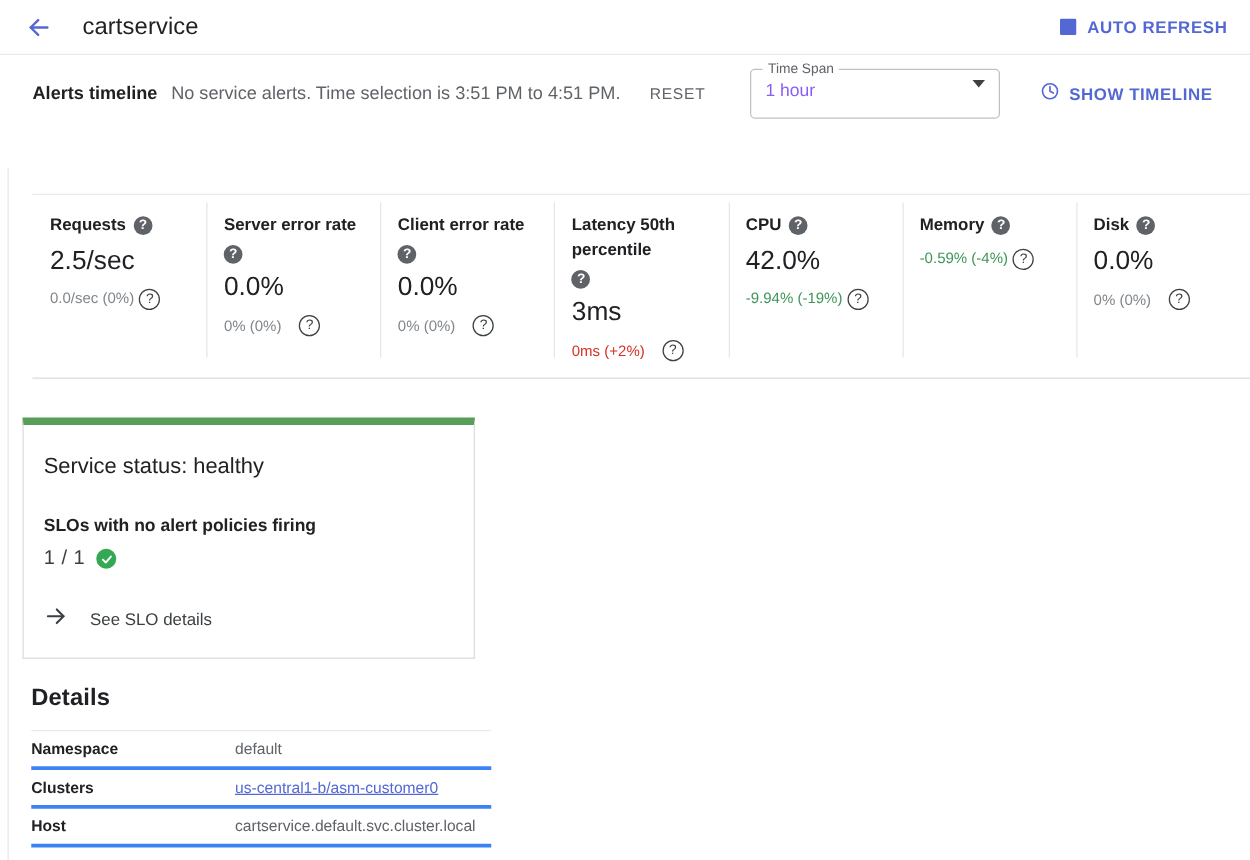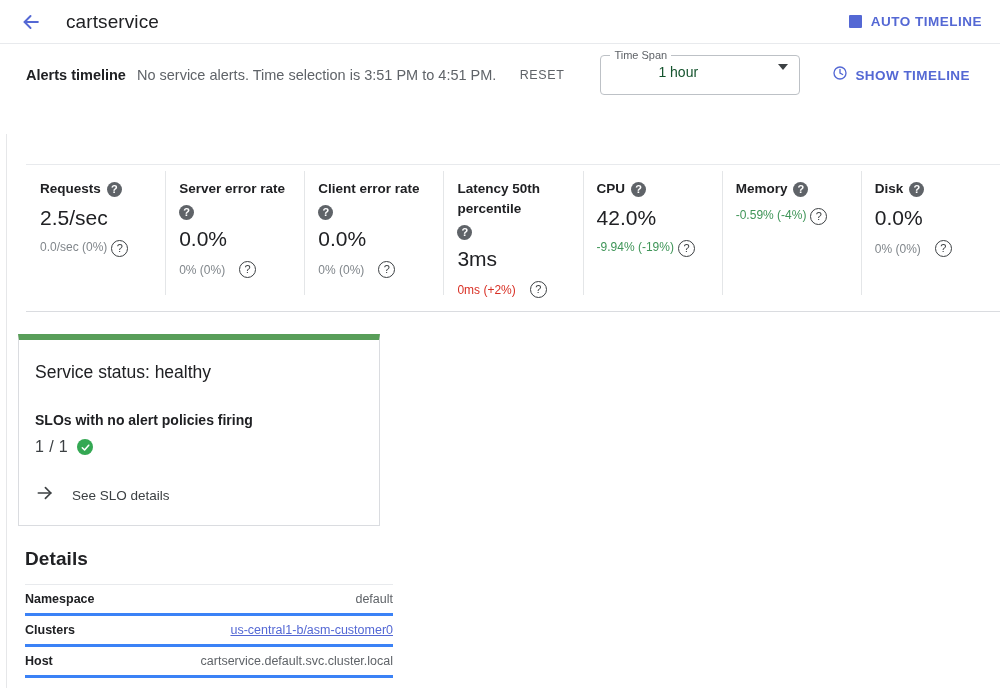--- a/index.html
+++ b/index.html
@@ -65,21 +65,21 @@
     border: 1px solid #bdc1c6; border-radius: 4px;
     margin-left: 28px;
     display: flex; align-items: flex-start; padding: 8px 11px;
     cursor: pointer; background: #fff;
   }
   .timespan-legend {
     position: absolute; top: -7px; left: 9px;
     background: #fff; padding: 0 4px;
     font-size: 11px; color: #5f6368;
   }
-  .timespan-value { font-size: 14px; color: #14532d; margin-left: 46px; }
+  .timespan-value { font-size: 14px; color: #8b5cf6; }
   .timespan-arrow {
     margin-left: auto;
     width: 0; height: 0;
     border-left: 5px solid transparent;
     border-right: 5px solid transparent;
     border-top: 6px solid #3c4043;
   }
   .show-timeline {
     margin-left: 26px; display: flex; align-items: center; gap: 7px;
     cursor: pointer; padding: 4px 6px;
@@ -94,21 +94,20 @@
     width: 1px; height: 554px; background: #e6e7e9;
   }
 
   
   .metrics-wrap {
     position: absolute; left: 26px; top: 155px;
     width: 974px; height: 148px;
     border-top: 1px solid #e8eaed;
     border-bottom: 1px solid #dadce0;
     display: flex;
-    margin-top: 9px;
   }
   .metric {
     flex: 1 1 0;
     padding: 14px 16px 0 14px;
     position: relative;
     min-width: 0;
   }
   .metric + .metric::before {
     content: "";
     position: absolute; left: 0; top: 6px; bottom: 16px;
@@ -184,41 +183,41 @@
   .details-title {
     font-size: 19px; font-weight: 700; color: #202124; letter-spacing: .1px;
   }
   .details-table { width: 100%; border-collapse: collapse; margin-top: 14px; }
   .details-table tr { border-bottom: 3px solid #3b82f6; margin-top: 12px; }
   .details-table tr:first-child { border-top: 1px solid #e8eaed; }
   .details-table td {
     padding: 7px 0 7px 0; font-size: 12.5px; vertical-align: middle;
   }
   .details-table td.k { font-weight: 700; color: #202124; width: 163px; }
-  .details-table td.v { color: #5f6368; text-align: right; }
+  .details-table td.v { color: #5f6368; }
   .details-table td.v a {
     color: #5468d4; text-decoration: underline; cursor: pointer;
   }
 </style>
 </head>
 <body>
 
 <div class="appbar">
   <div class="back-btn">
     <span>
       <svg width="22" height="22" viewBox="0 0 24 24" fill="none" stroke="#5468d4" stroke-width="2.1" stroke-linecap="round" stroke-linejoin="round">
         <line x1="19.5" y1="12" x2="5" y2="12"></line>
         <polyline points="11.5,5.5 5,12 11.5,18.5"></polyline>
       </svg>
     </span>
   </div>
   <div class="app-title">cartservice</div>
   <div class="appbar-right">
     <span class="chk"></span>
-    <span class="autorefresh-label">AUTO TIMELINE</span>
+    <span class="autorefresh-label">AUTO REFRESH</span>
   </div>
 </div>
 
 <div class="alerts-strip">
   <span class="alerts-title">Alerts timeline</span>
   <span class="alerts-msg">No service alerts. Time selection is 3:51 PM to 4:51 PM.</span>
 
   <span class="reset-btn">RESET</span>
 
   <div class="timespan">

